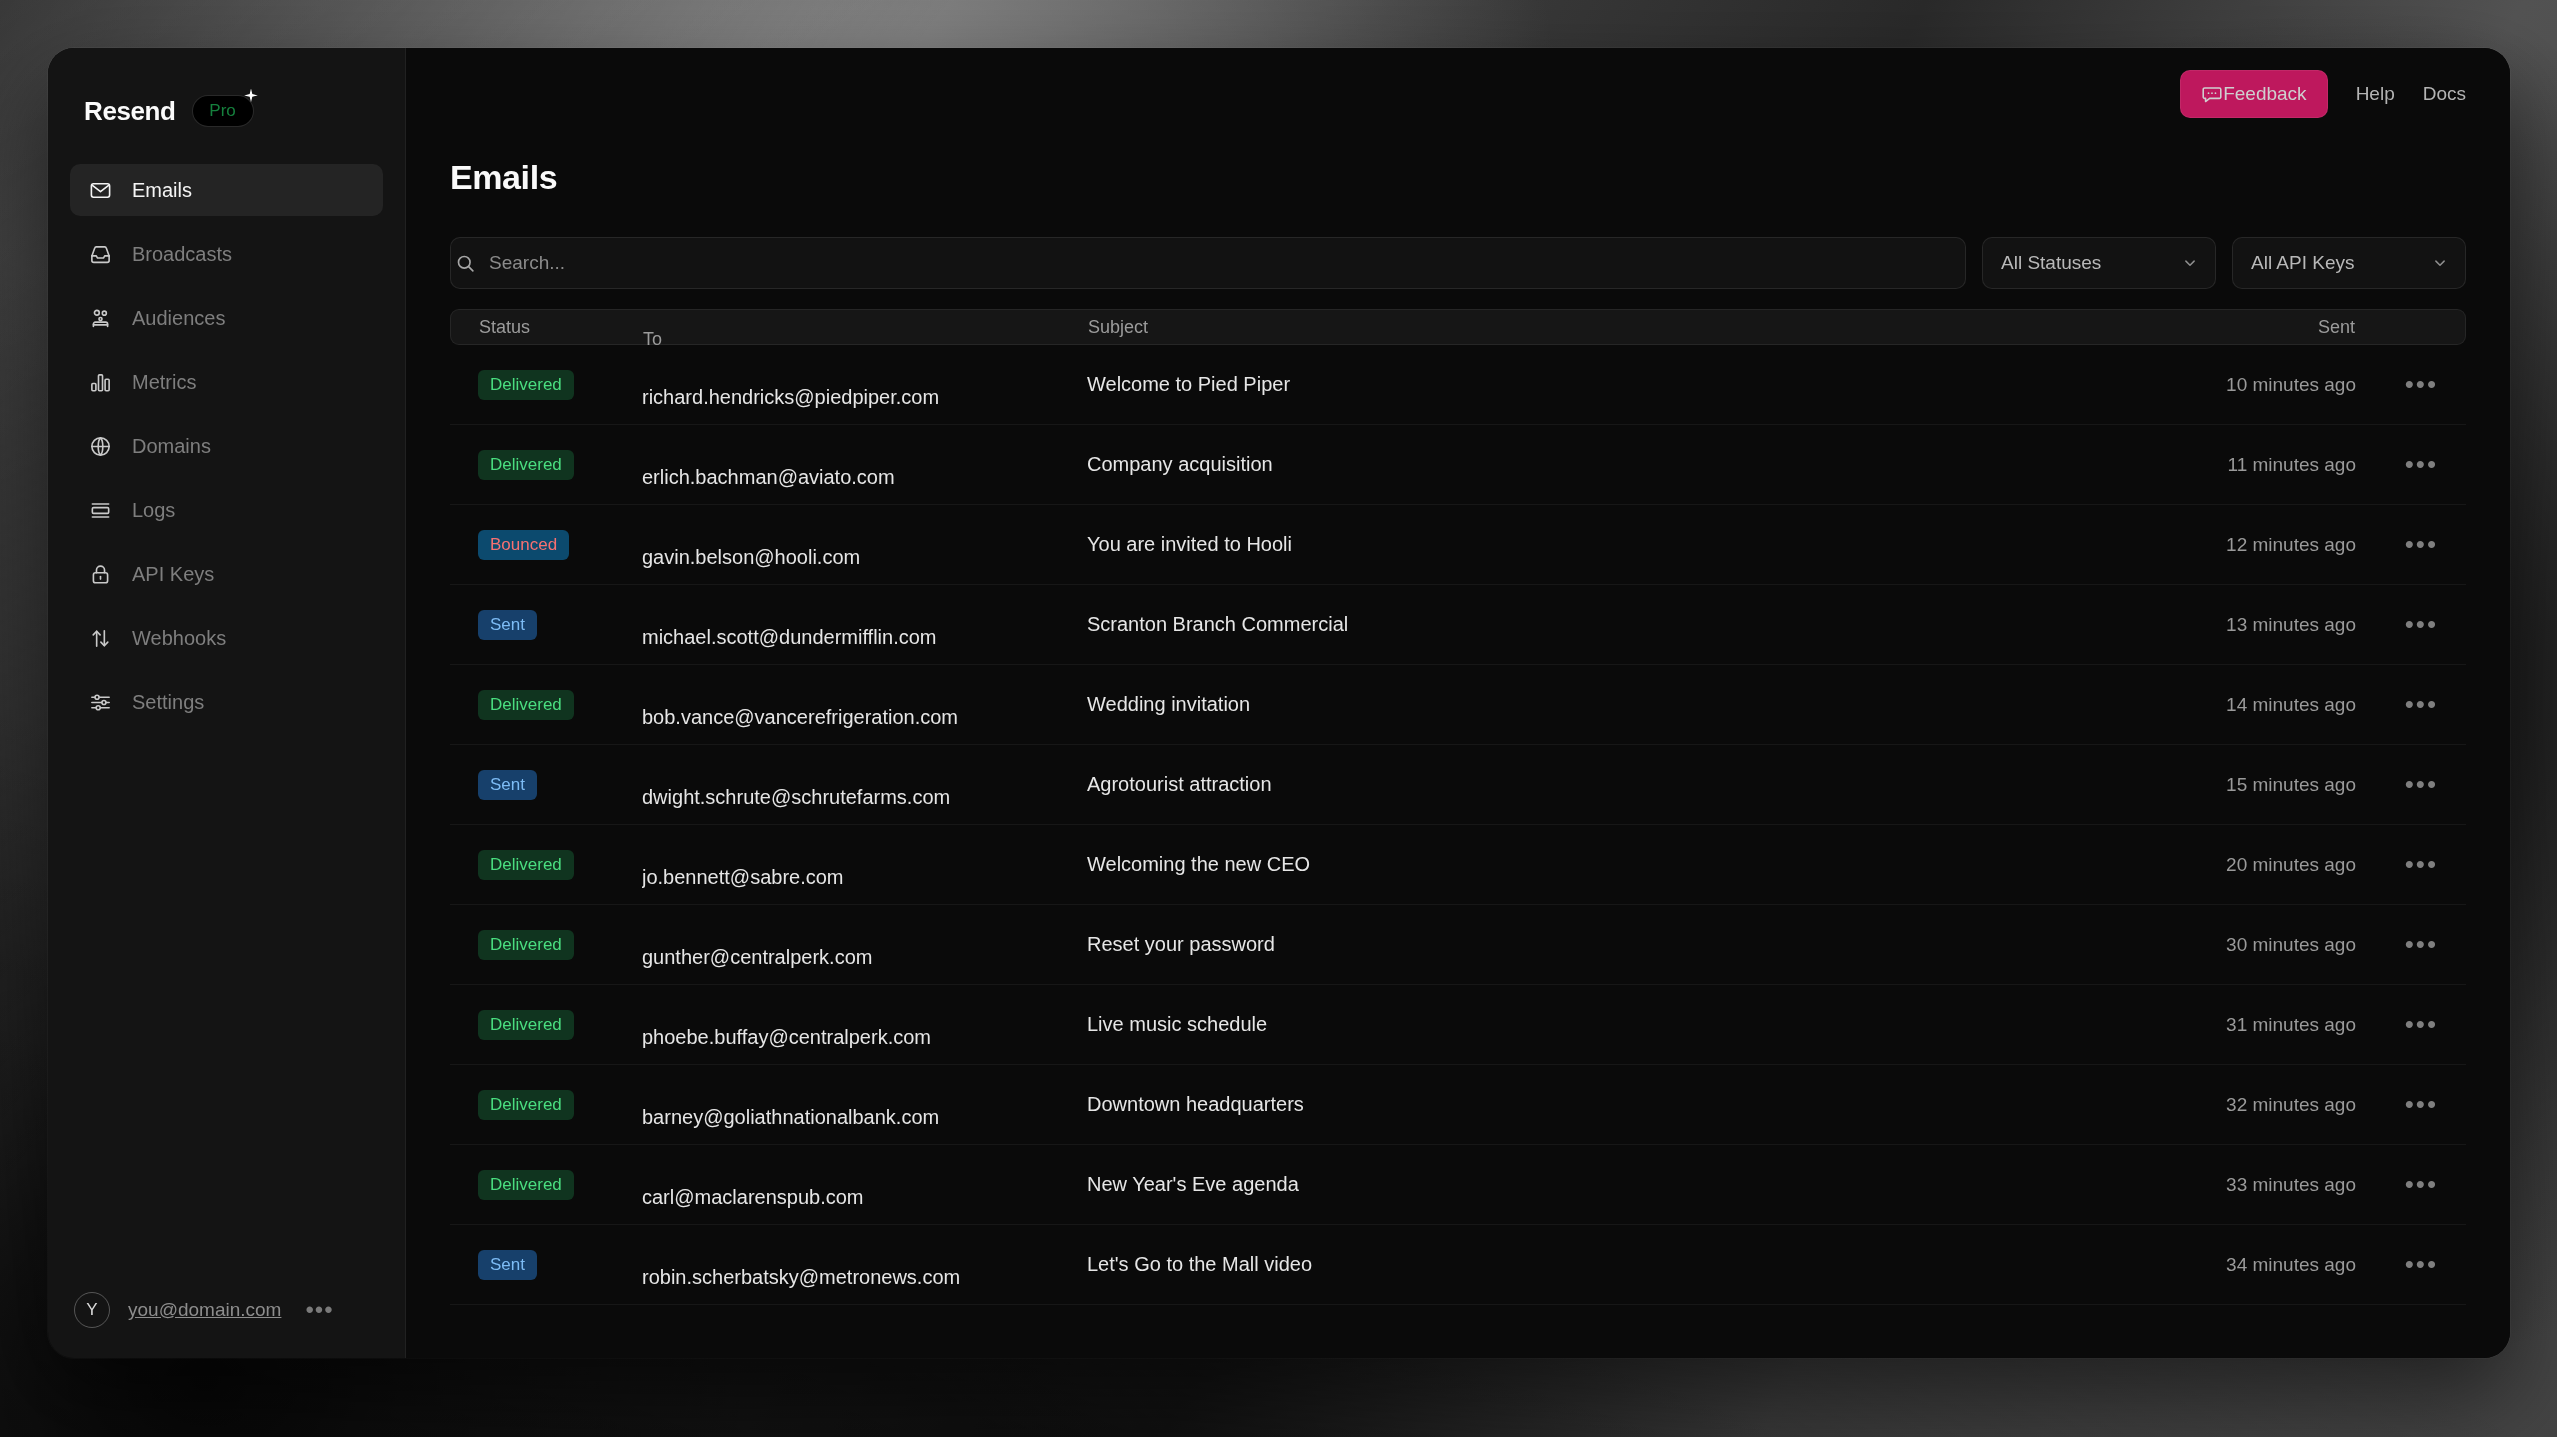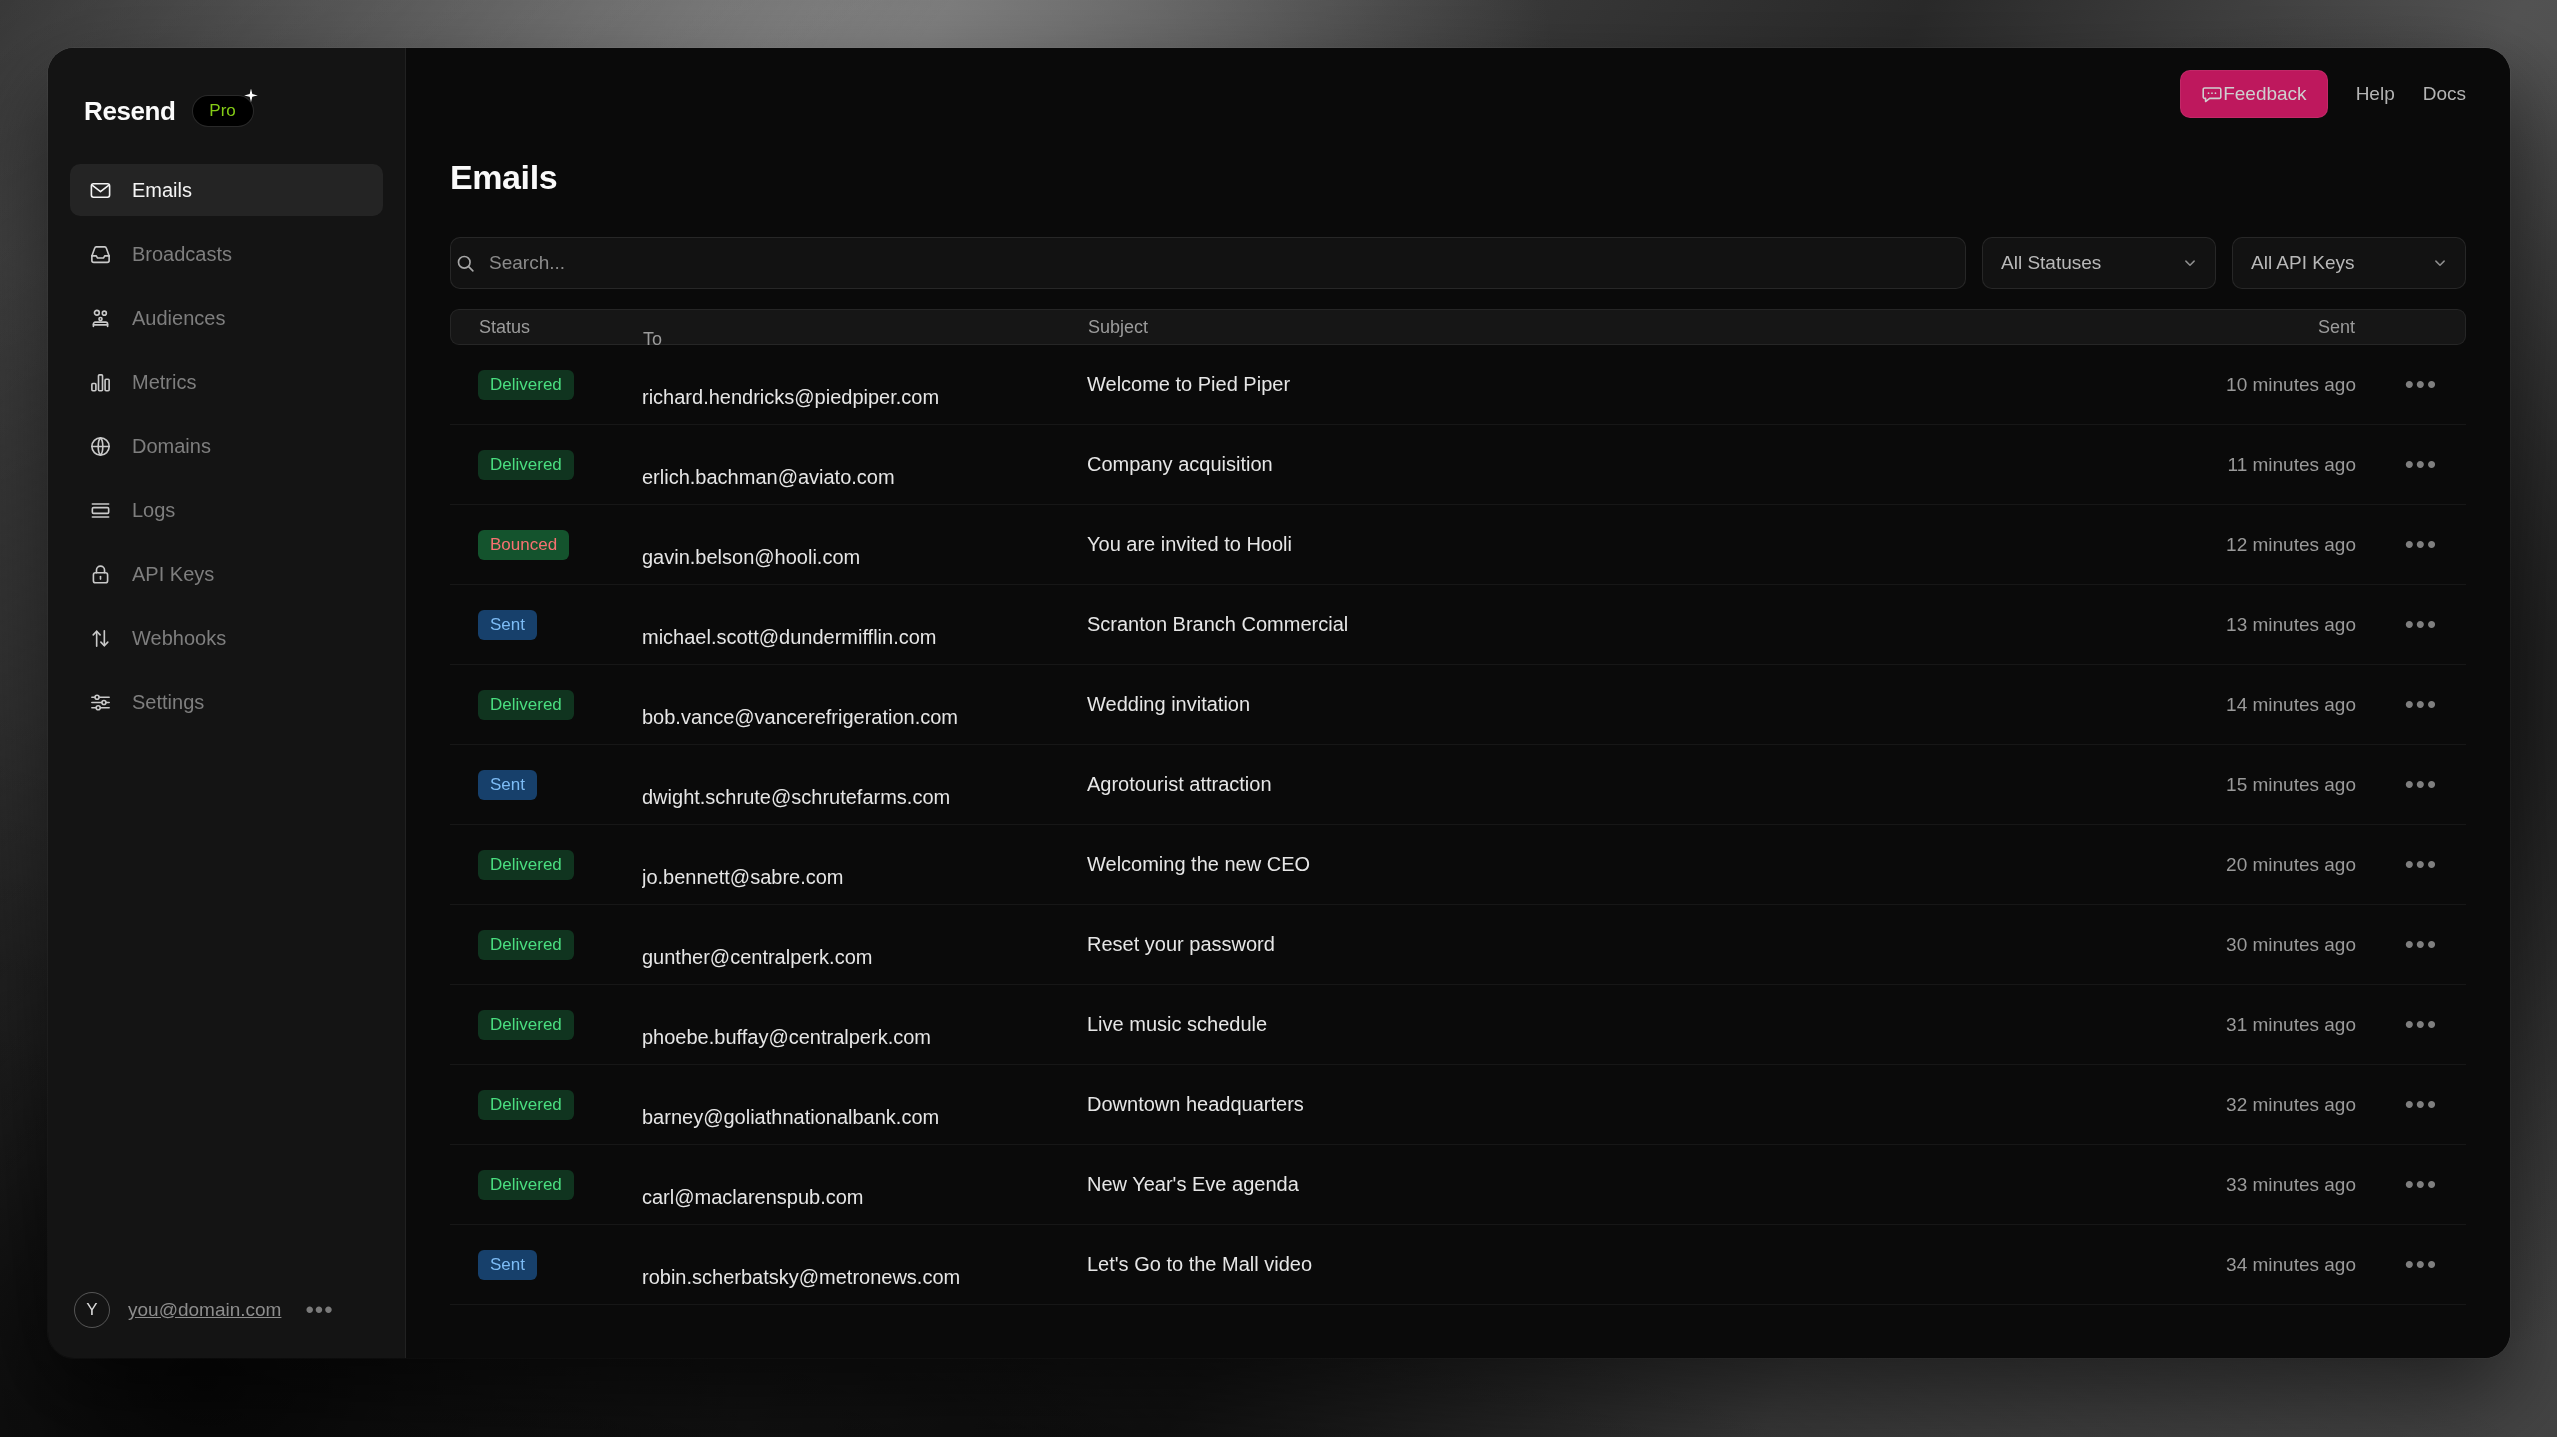--- a/index.html
+++ b/index.html
@@ -63,21 +63,21 @@
     font-size: 26px; font-weight: 700; color:#fbfbfb; letter-spacing:-0.4px;
   }
   .pro-badge-wrap { position:relative; }
   .pro-badge {
     display:inline-flex; align-items:center; justify-content:center;
     min-width: 62px; height: 32px;
     padding: 0 14px;
     border-radius: 999px;
     background: #000;
     border: 1px solid rgba(255,255,255,0.16);
-    color: #84cc16; font-size: 17px; font-weight: 500;
+    color: #15803d; font-size: 17px; font-weight: 500;
   }
   .pro-spark {
     position:absolute; right:-5px; top:-7px; width:16px; height:16px;
     color:#fff;
   }
 
   nav { margin-top: 24px; padding: 0 22px; }
   .nav-item {
     display:flex; align-items:center; gap:20px;
     height: 52px;
@@ -192,21 +192,21 @@
     padding:0 28px;
     border-bottom:1px solid rgba(255,255,255,0.055);
     cursor:pointer;
   }
   .badge {
     display:inline-flex; align-items:center; justify-content:center;
     height:30px; padding:0 12px; border-radius:6px;
     font-size:17px; font-weight:400;
   }
   .badge.delivered { background:#10341f; color:#4ade80; }
-  .badge.bounced   { background:#14532d; color:#f87171; }
+  .badge.bounced   { background:#0c4a6e; color:#f87171; }
   .badge.sent      { background:#17406b; color:#7dbcf5; }
 
   .cell-to      { color:#e6e6e6; font-size:20px; white-space:nowrap; overflow:hidden; text-overflow:ellipsis; padding-right:14px;}
   .cell-subject { color:#e6e6e6; font-size:20px; white-space:nowrap; overflow:hidden; text-overflow:ellipsis; padding-right:14px;}
   .cell-sent    { color:#9a9a9a; font-size:19px; }
   .cell-menu    { color:#7f7f7f; font-size:26px; line-height:0.45; letter-spacing:2px; }
 </style>
 </head>
 <body>
 

